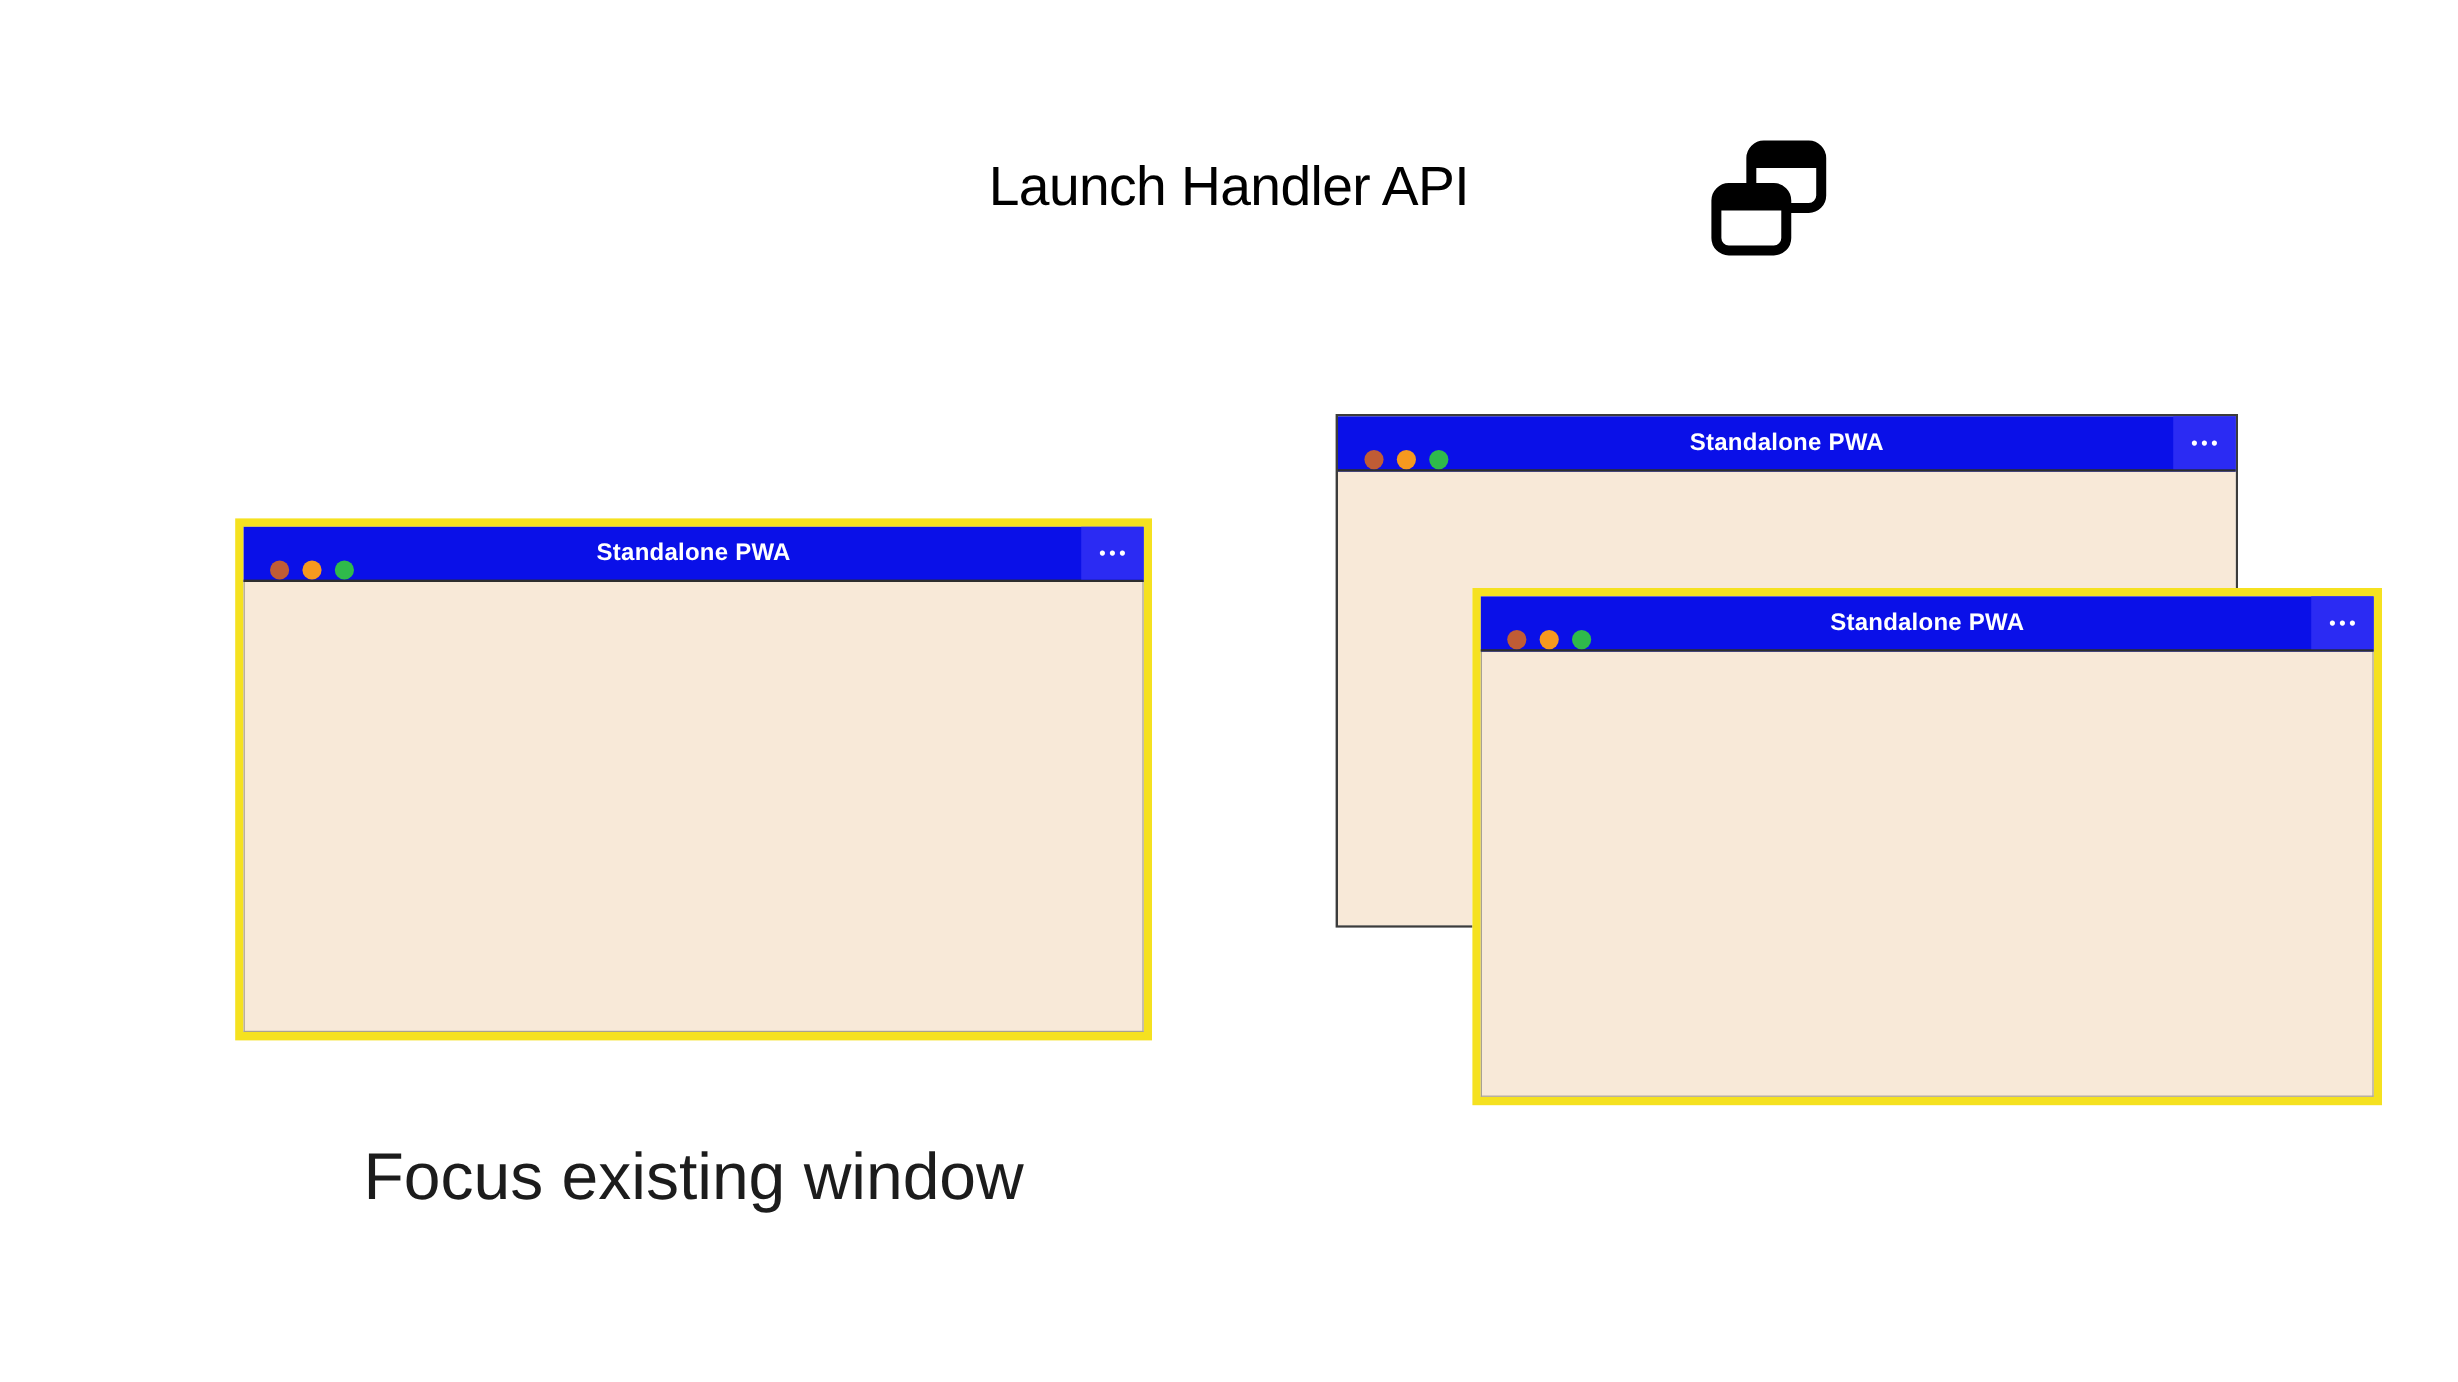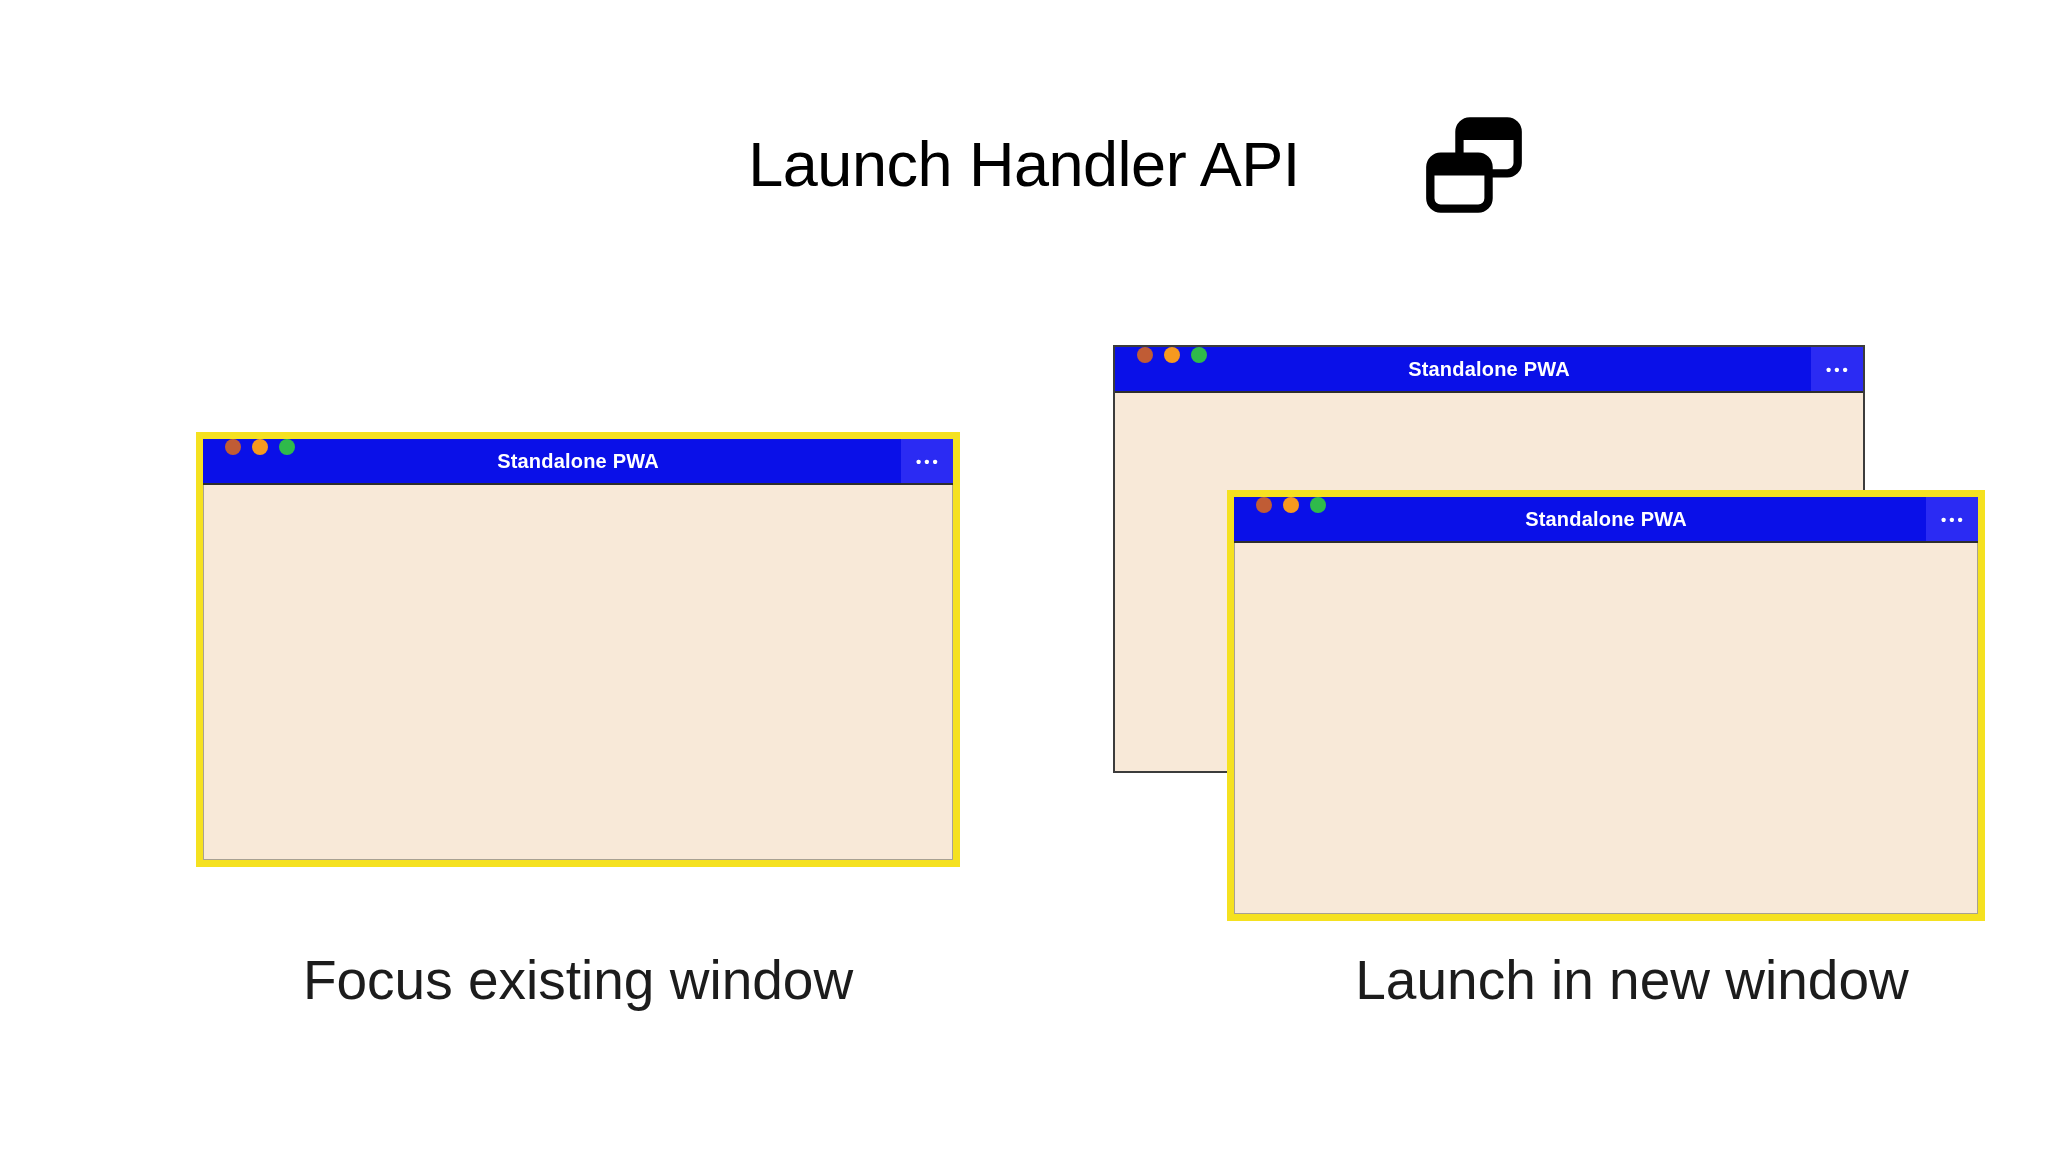--- a/index.html
+++ b/index.html
@@ -6,39 +6,39 @@
   body{
     width:2048px;height:1152px;position:relative;overflow:hidden;
     background:#ffffff;
     font-family:"Liberation Sans","DejaVu Sans",sans-serif;
   }
   .stage{position:absolute;inset:0;}
 
   
   .page-title{
     position:absolute;top:128px;left:0;width:2048px;
-    text-align:center;font-size:63px;font-weight:500;color:#000;
+    text-align:center;font-size:46px;font-weight:500;color:#000;
     letter-spacing:-0.5px;margin:0;
   }
   .title-icon{position:absolute;left:1422px;top:112px;width:104px;height:106px;}
 
   
   .window{
     position:absolute;box-sizing:border-box;background:#fff;
     display:flex;flex-direction:column;
   }
   .window.highlight{border:7px solid #f5e120;}
   .window.plain{border:2px solid #3c3c3c;}
   #win-left  {left:196px; top:432px; width:764px; height:435px; z-index:2;}
   #win-back  {left:1113px;top:345px; width:752px; height:428px; z-index:1;}
   #win-front {left:1227px;top:490px; width:758px; height:431px; z-index:3;}
 
   .titlebar{
     position:relative;height:44px;flex:0 0 44px;
-    display:flex;align-items:flex-start;
+    display:flex;align-items:flex-end;
     border-bottom:2px solid #2e2e2e;
   }
   .dots{display:flex;gap:11px;margin-left:22px;position:relative;z-index:2;}
   .dot{width:16px;height:16px;border-radius:50%;}
   .win-title{
     position:absolute;left:0;right:0;top:0;bottom:0;
     display:flex;align-items:center;justify-content:center;
     color:#fff;font-size:20px;font-weight:600;letter-spacing:0.2px;z-index:1;
   }
   .menu-box{
@@ -111,15 +111,14 @@
       </div>
       <span class="win-title">Standalone PWA</span>
       <span class="menu-box" style="background-color: rgb(43, 43, 243);">
         <span class="menu-glyph">•••</span>
       </span>
     </div>
     <div class="win-body" style="background-color: rgb(248, 233, 216);"></div>
   </div>
 
   <div class="caption" id="caption-left">Focus existing window</div>
-  <div class="caption" id="caption-right">Launch in new window</div>
 
 </div>
 
 </body></html>

